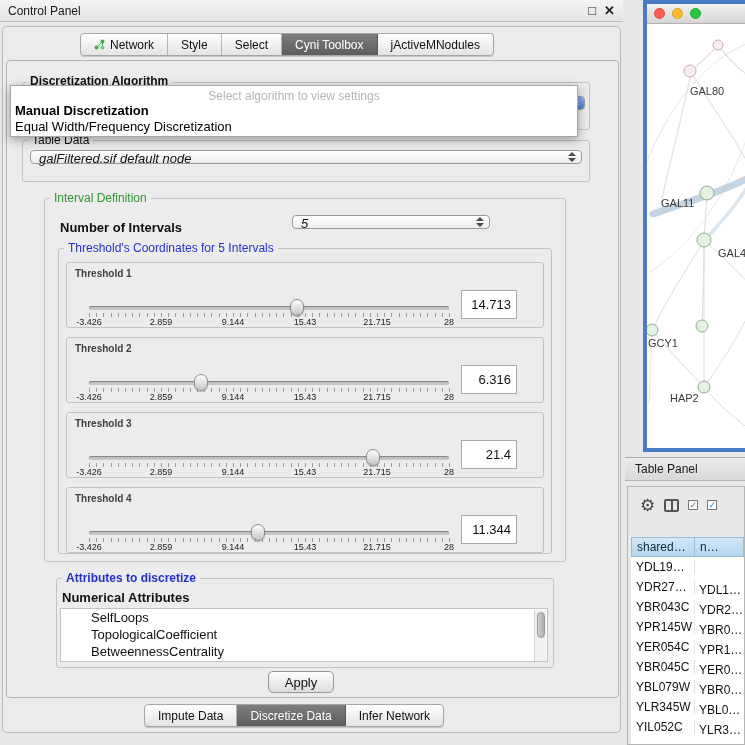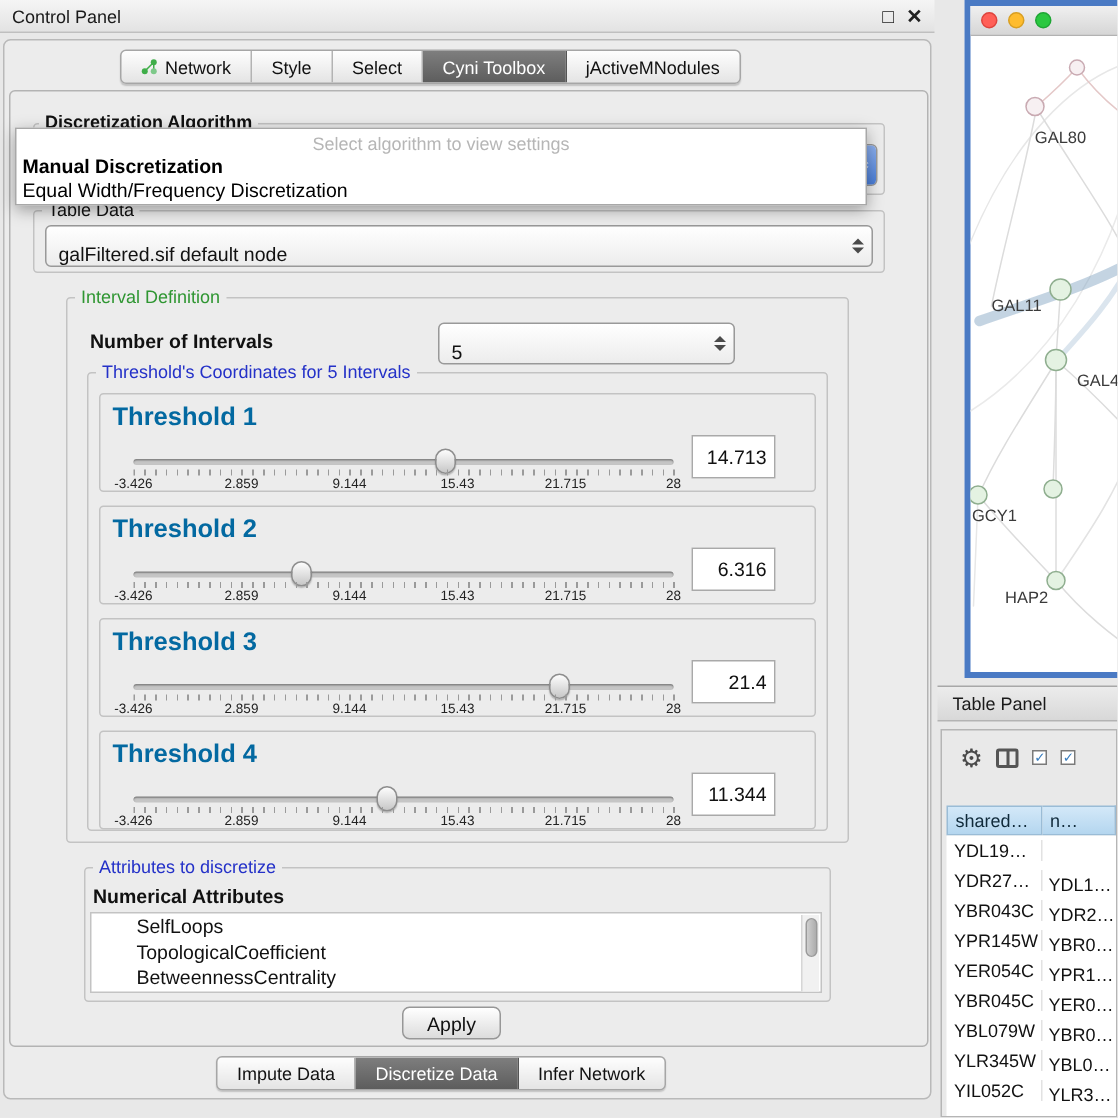--- a/index.html
+++ b/index.html
@@ -30,43 +30,43 @@
   .tab:last-child { border-right:none; }
   .tab.selected { background:linear-gradient(#7e7e7e,#5d5d5d); color:#fff; border-right-color:#555; }
 
   
   .group { position:absolute; border:1px solid #c3c3c3; border-radius:3px; }
   .group-label { position:absolute; font-size:12px; background:#ececec; padding:0 4px; color:#111; z-index:2; }
   .green { color:#2f9632; }
   .blue { color:#2431c8; }
 
   
-  .combo { position:absolute; height:28px; background:linear-gradient(#ffffff,#ececec);
-    border:1px solid #999; border-radius:4px; display:flex; align-items:flex-end;
-    font-size:13px; color:#111; padding-left:8px; }
+  .combo { position:absolute; height:14px; background:linear-gradient(#ffffff,#ececec);
+    border:1px solid #999; border-radius:4px; display:flex; align-items:flex-start;
+    font-size:13px; color:#111; padding-left:8px;font-style:italic; }
   .combo .arrows { margin-left:auto; width:18px; align-self:stretch; display:flex;
     flex-direction:column; align-items:center; justify-content:center; gap:2px; }
   .arr-up { width:0; height:0; border-left:4px solid transparent; border-right:4px solid transparent; border-bottom:4px solid #4a4a4a; }
   .arr-dn { width:0; height:0; border-left:4px solid transparent; border-right:4px solid transparent; border-top:4px solid #4a4a4a; }
   .combo.blue-cap .arrows { background:linear-gradient(#8cb0f0,#4a7ed8); border-radius:0 3px 3px 0; }
   .combo.blue-cap .arr-up { border-bottom-color:#fff; }
   .combo.blue-cap .arr-dn { border-top-color:#fff; }
 
   
   .popup { position:absolute; left:10px; top:85px; width:568px; height:52px; background:#fff;
     border:1px solid #a8a8a8; box-shadow:0 3px 10px rgba(0,0,0,0.35); z-index:40; }
   .popup .ph { text-align:center; color:#b6b6b6; font-size:12px; padding-top:3px; }
   .popup .item { font-size:13px; padding:0 4px; line-height:16px; color:#000; }
   .popup .item.bold { font-weight:bold; }
 
   
   #thresholds { position:absolute; left:66px; top:262px; width:478px; height:294px; }
   .thr-box { position:absolute; left:0; width:478px; height:66px; border:1px solid #c3c3c3;
     border-radius:3px; background:#ececec; }
-  .thr-label { position:absolute; left:8px; top:5px; font-size:17px; font-weight:bold; color:#0369a1; }
+  .thr-label { position:absolute; left:8px; top:5px; font-size:10px; font-weight:bold; color:#404040; }
   .thr-track { position:absolute; left:22px; top:43px; width:360px; height:4px; background:#c5c5c5;
     border-radius:2px; box-shadow:inset 0 1px 1px rgba(0,0,0,0.35); }
   .thr-thumb { position:absolute; top:-7px; width:14px; height:17px; margin-left:-7px;
     background:linear-gradient(#fdfdfd,#c7c7c7); border:1px solid #8d8d8d;
     border-radius:7px; box-shadow:0 1px 1px rgba(0,0,0,0.25); }
   .thr-ticks { position:absolute; left:22px; top:50px; width:361px; height:4px;
     background:repeating-linear-gradient(to right,#9a9a9a 0 1px,transparent 1px 7.2px); }
   .thr-scale { position:absolute; left:22px; top:54px; width:360px; height:11px; font-size:9px; color:#222; }
   .thr-scale span { position:absolute; transform:translateX(-50%); white-space:nowrap; }
   .thr-value { position:absolute; right:26px; top:27px; width:56px; height:29px; background:#fff;
@@ -266,21 +266,21 @@
           <span style="left:40%">9.144</span>
           <span style="left:60%">15.43</span>
           <span style="left:80%">21.715</span>
           <span style="left:100%">28</span>
         </div>
         <div class="thr-value">11.344</div>
       </div>
     </div>
 
   <div class="group" style="left:56px; top:578px; width:498px; height:90px;"></div>
-  <div class="group-label blue" style="left:62px; top:571px;">Attributes to discretize</div>
+  <div class="group-label blue" style="left:62px; top:571px;font-weight:bold;">Attributes to discretize</div>
   <div class="static-label bold" style="left:62px; top:590px;">Numerical Attributes</div>
   <div id="attr-list">
     <div class="vscroll">
         <div class="thumb"></div>
       </div>
   <div class="attr-item">SelfLoops</div>
       <div class="attr-item">TopologicalCoefficient</div>
       <div class="attr-item">BetweennessCentrality</div>
     </div>
 

